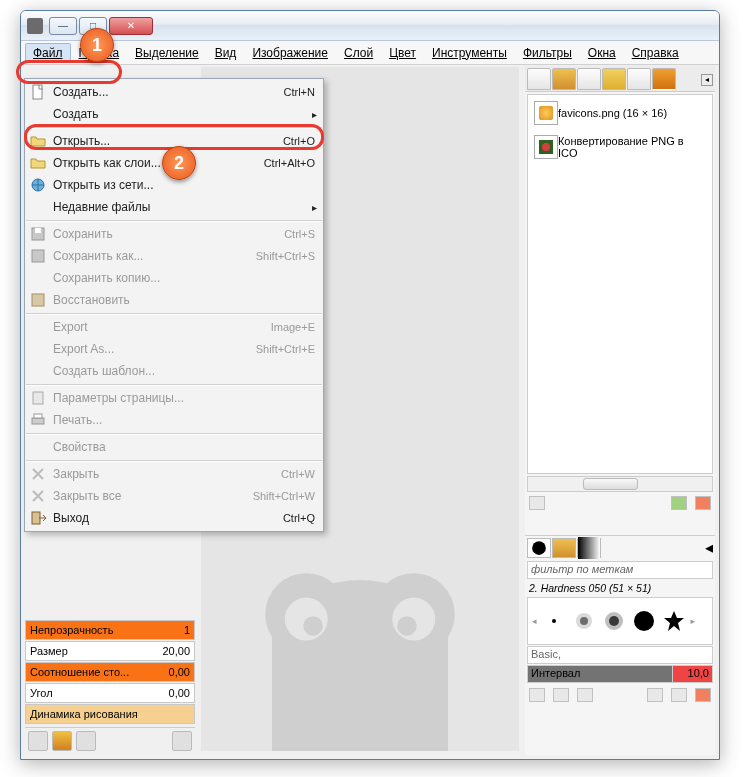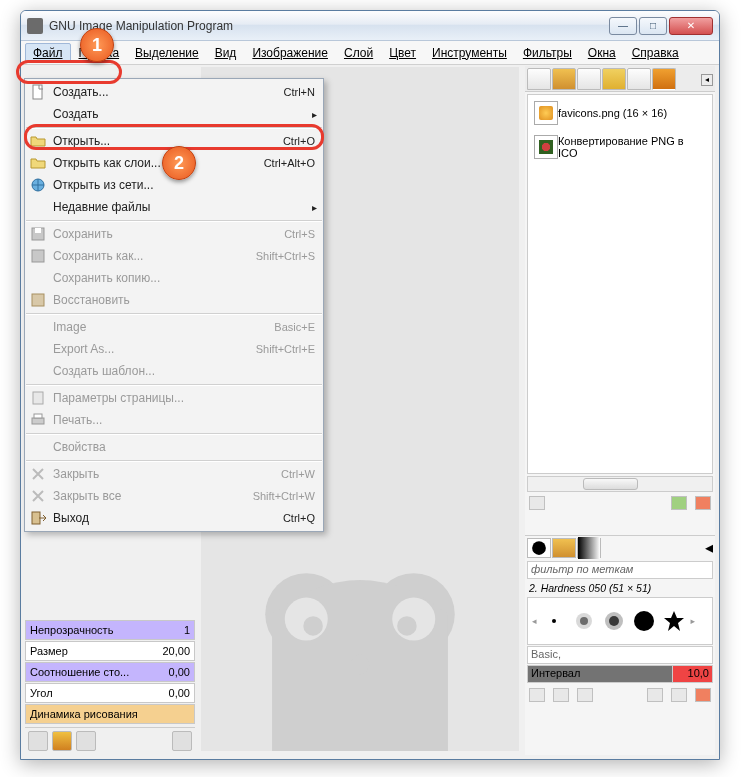--- a/index.html
+++ b/index.html
@@ -11,21 +11,21 @@
 .win-btns { display: flex; gap: 2px; }
 .win-btn { width: 28px; height: 18px; border: 1px solid #7a8aa0; border-radius: 3px; background: linear-gradient(#f5f8fc,#dbe6f2); font-size: 10px; display: flex; align-items: center; justify-content: center; color: #35506b; }
 .win-btn.close { background: linear-gradient(#f1a0a0,#d45050); color: #fff; border-color: #a03030; width: 44px; }
 .menubar { height: 24px; background: #f7f7f7; border-bottom: 1px solid #d0d0d0; display: flex; align-items: center; padding: 0 4px; font-size: 12px; }
 .menuitem { padding: 3px 8px; cursor: default; text-decoration: underline; text-decoration-color: transparent; }
 .menuitem u { text-decoration: underline; }
 .menuitem.active { background: #d6e5f5; border: 1px solid #a0b8d8; padding: 2px 7px; border-radius: 2px; }
 
 .left-dock { position: absolute; left: 4px; top: 55px; width: 170px; bottom: 4px; }
 .panel-row { display: flex; align-items: center; font-size: 11px; background: #fff; border: 1px solid #c8c8c8; margin-bottom: 1px; height: 20px; padding: 0 4px; justify-content: space-between; }
-.panel-row.label { background: #c4b5fd; gap: 36px; }
+.panel-row.label { background: #f97316; gap: 36px; }
 .panel-row .val { text-align: right; }
 .toolbox-icons { display: flex; gap: 4px; padding: 3px; background: #f0f0f0; border-top: 1px solid #ccc; position: absolute; bottom: 0; left: 0; right: 0; height: 28px; }
 .tb-ic { width: 20px; height: 20px; background: #e0e0e0; border: 1px solid #bbb; border-radius: 2px; }
 
 .right-dock { position: absolute; right: 4px; top: 55px; width: 190px; bottom: 4px; background: #f5f5f5; }
 .tab-strip { height: 26px; display: flex; gap: 0; background: #ececec; border-bottom: 1px solid #ccc; padding: 2px 2px 0; }
 .tab-strip .tab { width: 24px; height: 22px; border: 1px solid #bbb; background: linear-gradient(#fdfdfd,#e5e5e5); margin-right: 1px; border-radius: 2px 2px 0 0; }
 .tab-strip .tab.active { background: #fff; border-bottom: 1px solid #fff; }
 .tab-strip .expand { width: 12px; height: 12px; margin-left: auto; align-self: center; border: 1px solid #999; font-size: 8px; display: flex; align-items: center; justify-content: center; }
 .layer-list { background: #fff; border: 1px solid #ccc; margin: 2px; height: 380px; padding: 6px; overflow: hidden; position: relative; }
@@ -65,21 +65,20 @@
 
 .ic svg { width: 16px; height: 16px; }
 </style>
 </head>
 <body>
 
 <div class="window">
 
   <div class="titlebar">
     <div class="app-icon"></div>
-    <div class="title">GNU Image Manipulation Program</div>
     <div class="win-btns">
       <div class="win-btn">—</div>
       <div class="win-btn">□</div>
       <div class="win-btn close">✕</div>
     </div>
   </div>
 
   <div class="menubar">
     <div class="menuitem active"><u>Файл</u></div>
     <div class="menuitem"><u>Правка</u></div>
@@ -296,22 +295,22 @@
       <span>Сохранить копию...</span>
     </div>
   <div class="dd-item disabled">
     <span class="ic"><svg viewBox="0 0 16 16">
           <rect x="2" y="2" width="12" height="12" fill="#d8c8a8" stroke="#a89060"></rect>
         </svg></span>
     <span>Восстановить</span>
   </div>
   <div class="dd-sep"></div>
   <div class="dd-item disabled">
-      <span>Image</span>
-      <span class="sc">Basic+E</span>
+      <span>Export</span>
+      <span class="sc">Image+E</span>
     </div>
   <div class="dd-item disabled">
       <span>Export As...</span>
       <span class="sc">Shift+Ctrl+E</span>
     </div>
   <div class="dd-item disabled">
       <span>Создать шаблон...</span>
     </div>
   <div class="dd-sep"></div>
   <div class="dd-item disabled">

